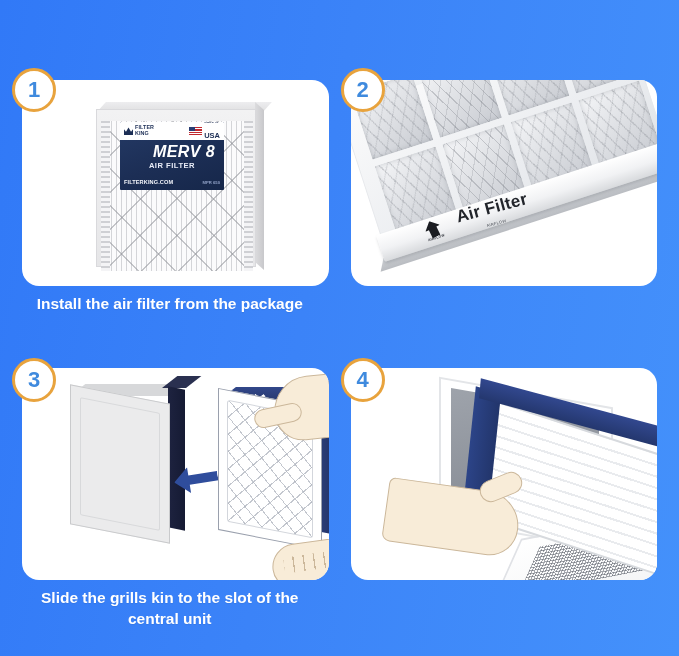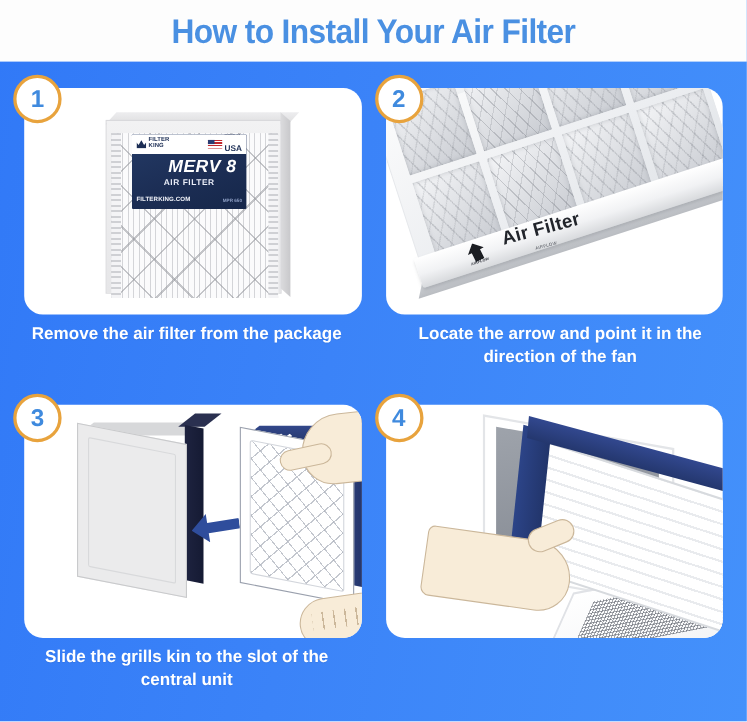--- a/index.html
+++ b/index.html
@@ -368,23 +368,20 @@
     position:absolute;left:128px;top:108px;width:42px;height:20px;
     background:#f8ecd8;border:1.6px solid #cbb79a;border-radius:12px;
     transform:rotate(-22deg);
   }
 </style>
 </head>
 <body>
 
 <div class="infographic">
 
-  <div class="title-bar">
-    <div class="title-text">How to Install Your Air Filter</div>
-  </div>
 
   <div class="grid">
 
     <div class="cell cell-1 card-1">
       <div class="badge">1</div>
       <div class="card">
         <div class="art">
           <div class="filter-photo">
             <div class="fp-top"></div>
             <div class="fp-right"></div>
@@ -415,21 +412,21 @@
                 <div class="merv-sub">AIR FILTER</div>
                 <div class="lbl-bot">
                   <span class="site">FILTERKING.COM</span>
                   <span class="mpr">MPR 650</span>
                 </div>
               </div>
             </div>
           </div>
         </div>
       </div>
-      <div class="caption">Remove the air filter from the package</div>
+      <div class="caption">Install the air filter from the package</div>
     </div>
 
     <div class="cell cell-2 card-2">
       <div class="badge">2</div>
       <div class="card">
         <div class="corner-art">
           <div class="corner-body">
             <div class="cb-face">
               <div class="cb-frame-edge"></div>
               <div class="cb-cells">
@@ -445,21 +442,20 @@
             </div>
             <div class="cb-rail-under"></div>
             <div class="cb-rail"></div>
             <div class="cb-arrow"></div>
             <div class="cb-arrow-txt">AIRFLOW</div>
             <div class="cb-text">Air Filter</div>
             <div class="cb-text-sm">AIRFLOW</div>
           </div>
         </div>
       </div>
-      <div class="caption">Locate the arrow and point it in the direction of the fan</div>
     </div>
 
     <div class="cell cell-3 card-3">
       <div class="badge">3</div>
       <div class="card">
         <div class="ill">
           <div class="unit">
             <div class="unit-top"></div>
             <div class="unit-top2"></div>
             <div class="unit-side"></div>

